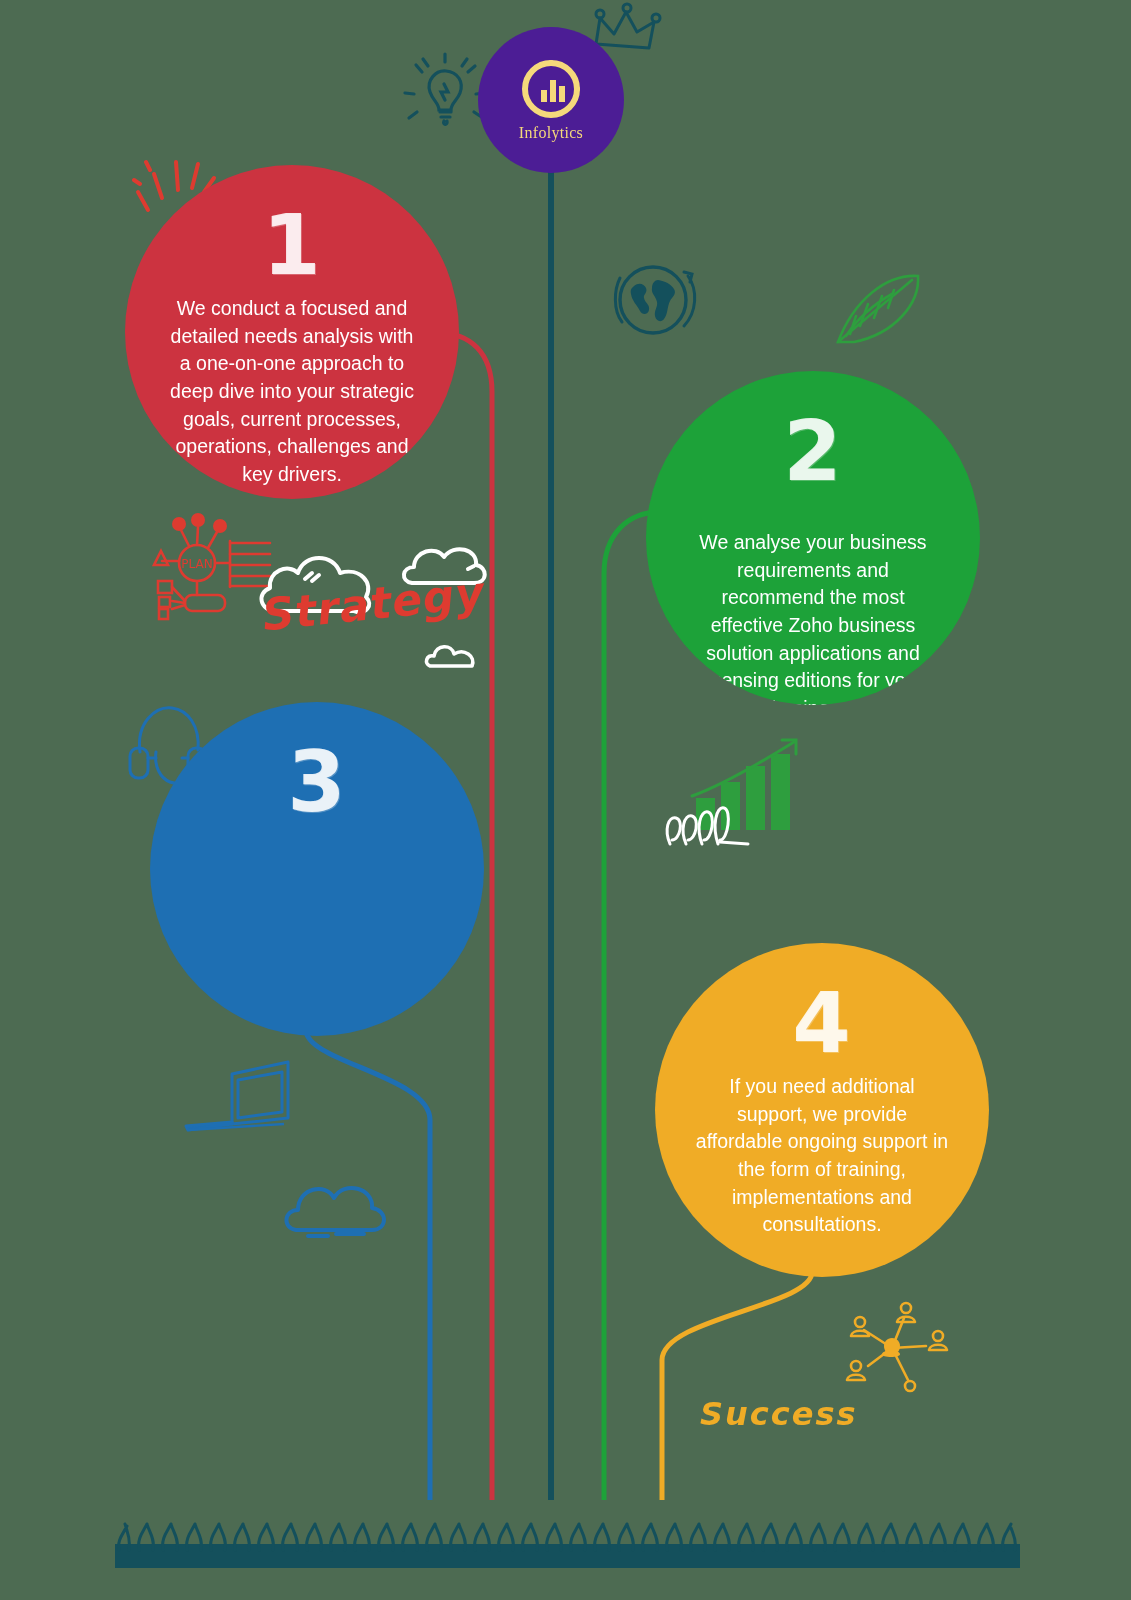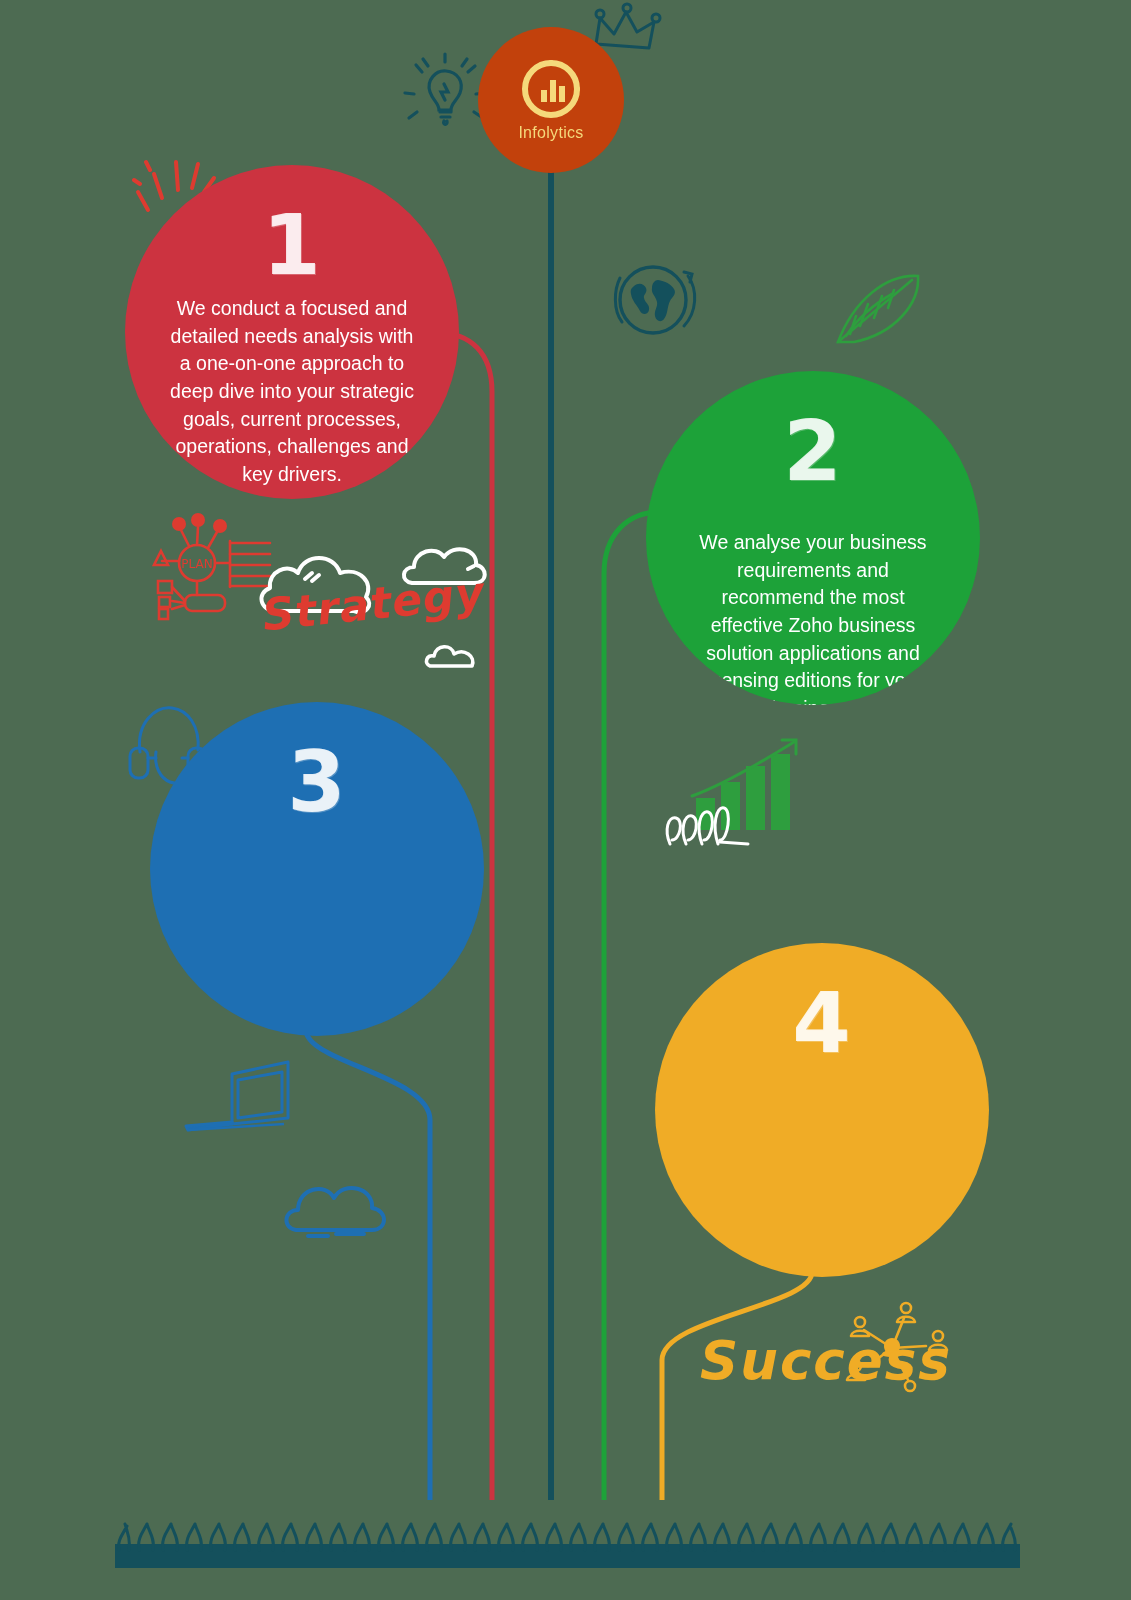--- a/index.html
+++ b/index.html
@@ -68,25 +68,26 @@
   #step2 .body { padding: 0 52px; margin-top: 28px; }
   #step3 .body { padding: 0 32px; }
   #step4 .body { padding: 0 40px; }
 
   
   #logo {
     position: absolute;
     left: 478px; top: 27px;
     width: 146px; height: 146px;
     border-radius: 50%;
-    background: #c2410c;
+    background: #4c1d95;
     display: flex;
     flex-direction: column;
     align-items: center;
     justify-content: center;
+    font-family: Liberation Serif, serif;
   }
   #logo .logo-text {
     color: #F5D97B;
     font-size: 16px;
     letter-spacing: .3px;
     margin-top: 4px;
   }
 
   
   .script-word {
@@ -97,22 +98,22 @@
     user-select: none;
   }
   #word-strategy {
     left: 262px; top: 578px;
     font-size: 44px;
     color: #DE3B30;
     transform: rotate(-6deg);
     letter-spacing: 1px;
   }
   #word-success {
-    left: 700px; top: 1330px;
-    font-size: 53px;
+    left: 700px; top: 1395px;
+    font-size: 32px;
     color: #F0AC26;
     letter-spacing: 2px;
   }
 
   
   #grass {
     position: absolute;
     left: 115px;
     bottom: 28px;
     width: 905px;
@@ -322,20 +323,21 @@
     <div class="num">2</div>
     <div class="body">We analyse your business requirements and recommend the most effective Zoho business solution applications and licensing editions for your business.</div>
   </div>
 
   <div class="step" id="step3">
     <div class="num">3</div>
   </div>
 
   <div class="step" id="step4">
     <div class="num">4</div>
+    <div class="body">If you need additional support, we provide affordable ongoing support in the form of training, implementations and consultations.</div>
   </div>
 
   <div class="script-word" id="word-strategy">Strategy</div>
   <div class="script-word" id="word-success">Success</div>
 
   <svg id="grass" viewBox="0 0 905 70" preserveAspectRatio="none">
     <rect x="0" y="42" width="905" height="24" fill="#14505C"></rect>
     <g stroke="#14505C" stroke-width="3" fill="none" stroke-linecap="round">
       <path d="M4,48 C2,38 8,32 12,24 M14,48 C16,36 12,30 10,22 M24,48 C22,36 28,30 32,22
                M38,48 C40,36 34,30 32,22 M48,48 C46,36 52,30 56,22 M62,48 C64,36 58,30 56,22

